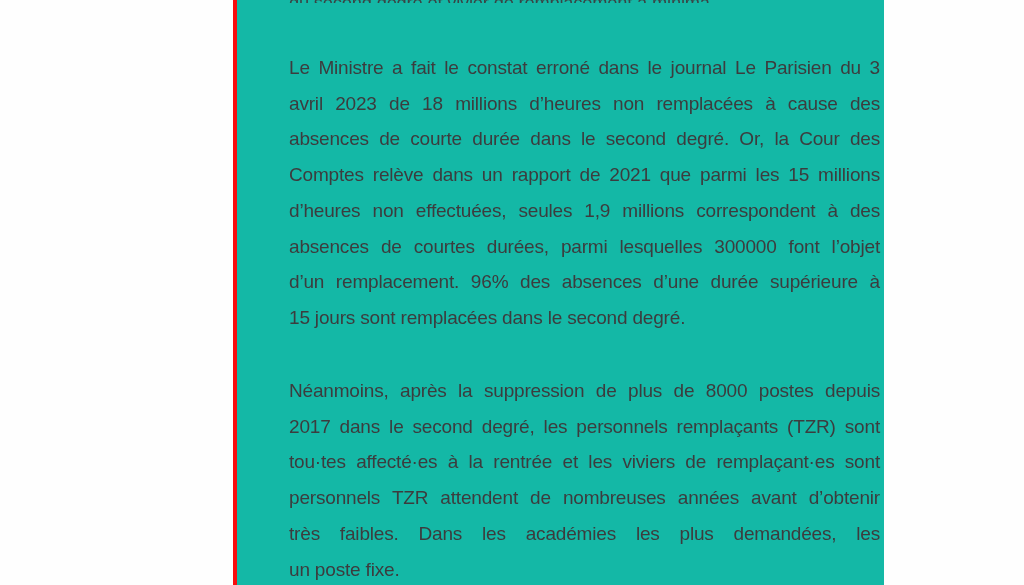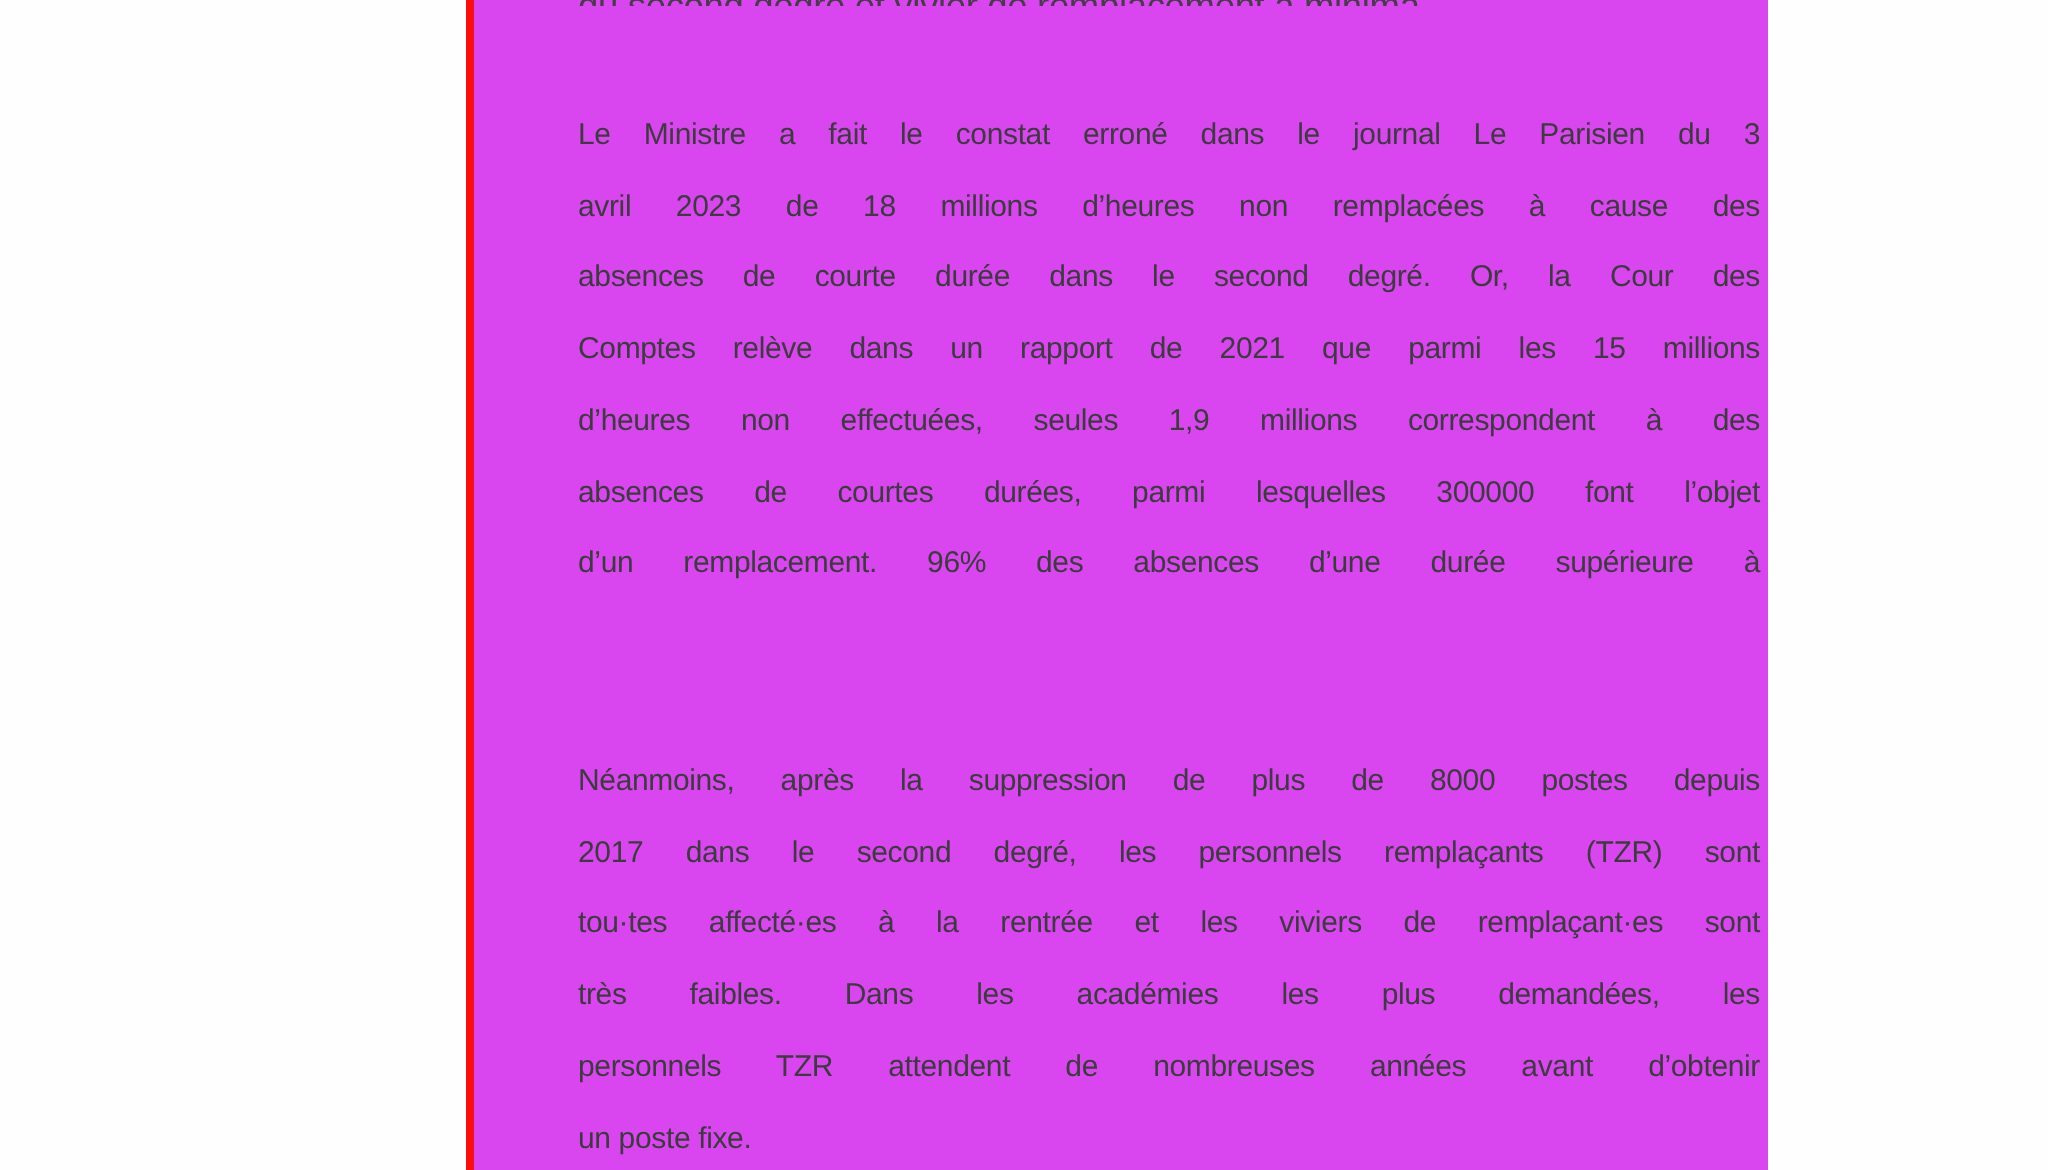--- a/index.html
+++ b/index.html
@@ -58,21 +58,21 @@
     left: 289px;
     top: 0;
     width: 591px;
     height: 585px;
   }
 
   .doc-par {
     margin: 0;
     color: #3c3c3e;
     font-family: "Liberation Sans", sans-serif;
-    font-size: 15px;
+    font-size: 19px;
     line-height: 35.7px;
     text-align: justify;
     text-justify: inter-word;
     letter-spacing: -0.18px;
     word-spacing: 0px;
     -webkit-font-smoothing: antialiased;
   }
 
   
   .clipped-line {
@@ -117,21 +117,21 @@
     text-align: left;
   }
   
   .jline {
     white-space: normal;
   }
 </style>
 </head>
 <body>
 
-<div id="page" style="background: #d946ef;">
+<div id="page" style="background: #14b8a6;">
 
   <div class="left-gutter"></div>
 
   <div class="red-rule" style="background: rgb(249, 13, 13);"></div>
 
   <div class="right-gutter"></div>
 
   <div class="text-column">
 
     <div class="clipped-line" style="color: rgb(60, 60, 62);">
@@ -139,25 +139,26 @@
     </div>
 
     <p class="doc-par par-1" style="color: rgb(60, 60, 62);">
       <span class="jline">Le Ministre a fait le constat erroné dans le journal Le Parisien du 3</span>
       <span class="jline">avril 2023 de 18 millions d’heures non remplacées à cause des</span>
       <span class="jline">absences de courte durée dans le second degré. Or, la Cour des</span>
       <span class="jline">Comptes relève dans un rapport de 2021 que parmi les 15 millions</span>
       <span class="jline">d’heures non effectuées, seules 1,9 millions correspondent à des</span>
       <span class="jline">absences de courtes durées, parmi lesquelles 300000 font l’objet</span>
       <span class="jline">d’un remplacement.  96% des absences d’une durée supérieure à</span>
+      <span class="jline last">15 jours sont remplacées dans le second degré.</span>
     </p>
 
     <p class="doc-par par-2" style="color: rgb(60, 60, 62);">
       <span class="jline">Néanmoins, après la suppression de plus de 8000 postes depuis</span>
       <span class="jline">2017 dans le second degré, les personnels remplaçants (TZR) sont</span>
       <span class="jline">tou·tes affecté·es à la rentrée et les viviers de remplaçant·es sont</span>
+      <span class="jline">personnels TZR attendent de nombreuses années avant d’obtenir</span>
       <span class="jline">très faibles. Dans les académies les plus demandées, les</span>
-      <span class="jline">personnels TZR attendent de nombreuses années avant d’obtenir</span>
       <span class="jline last">un poste fixe.</span>
     </p>
 
   </div>
 </div>
 
 </body></html>

